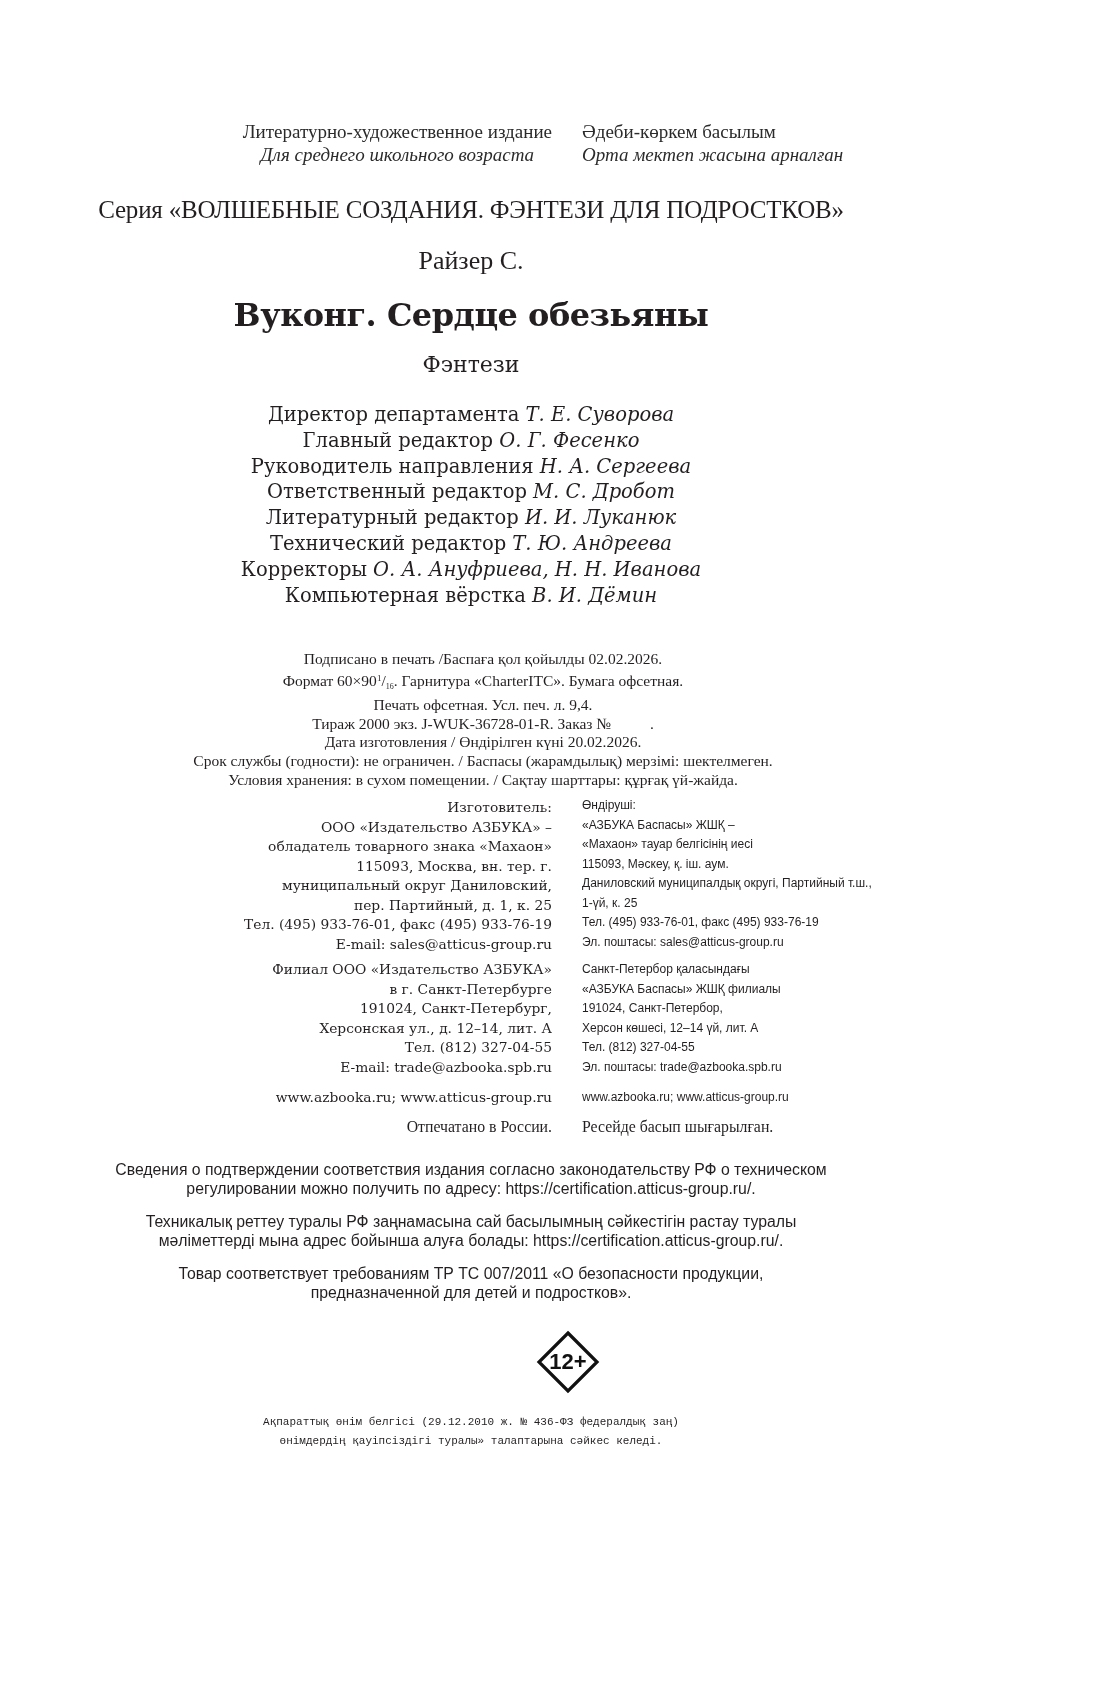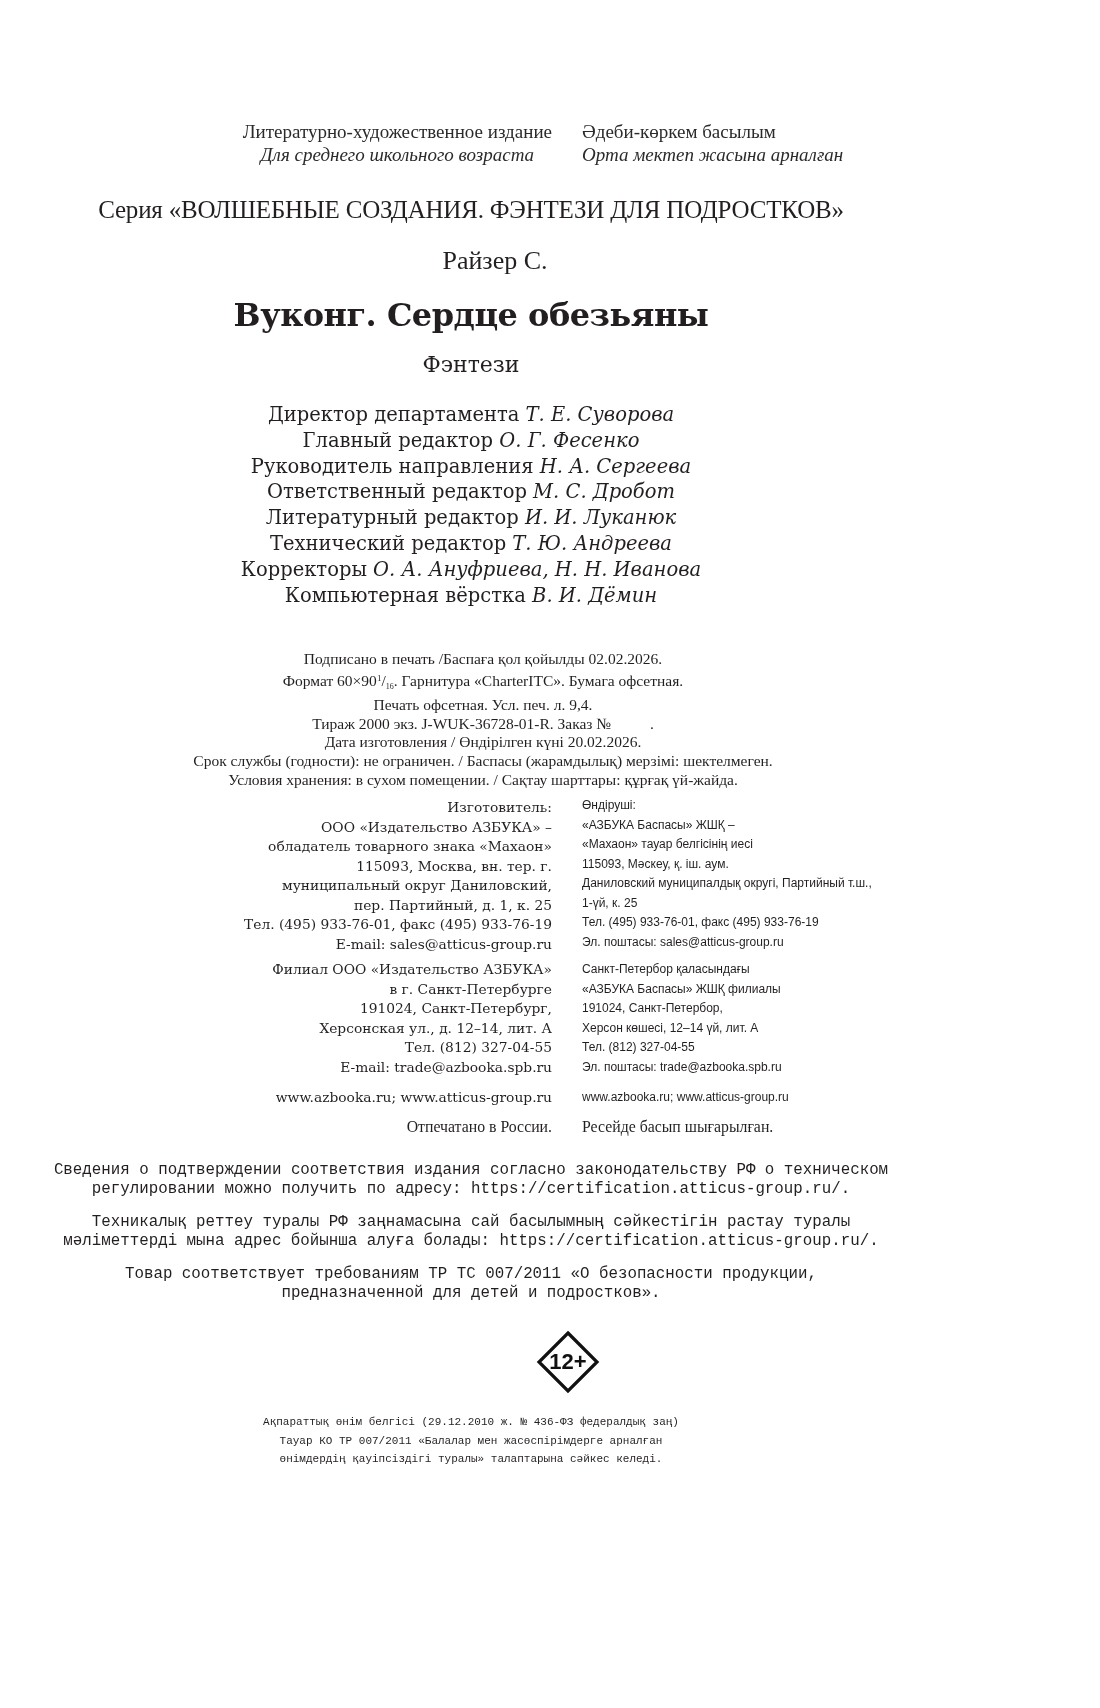--- a/index.html
+++ b/index.html
@@ -7,36 +7,36 @@
   .abs { position:absolute; }
   .center { left:0; width:942px; text-align:center; }
   .cond { font-family:"Liberation Serif","DejaVu Serif",serif; }
   .it { font-style:italic; }
 
   
   .hdr-left { position:absolute; right:548px; text-align:center; font-family:"Liberation Serif",serif; font-size:19px; line-height:23px; color:#2b2b2b; }
   .hdr-right { position:absolute; left:582px; text-align:left; font-family:"Liberation Serif",serif; font-size:19px; line-height:23px; color:#2b2b2b; }
 
   .series { top:196px; font-family:"Liberation Serif",serif; font-size:25px; letter-spacing:-0.2px; }
-  .author { top:246px; font-family:"Liberation Serif",serif; font-size:26px;padding-left:24px; }
+  .author { top:246px; font-family:"Liberation Serif",serif; font-size:26px; }
   .title { top:296px; font-family:"DejaVu Serif",serif; font-weight:bold; font-size:32px; letter-spacing:-0.5px; }
   .genre { top:352px; font-family:"DejaVu Serif",serif; font-size:22px; }
 
   .credits { top:402px; font-family:"DejaVu Serif",serif; font-size:19.5px; line-height:25.8px; }
   .credits .name { font-style:italic; }
 
   .imprint { top:650px; font-family:"Liberation Serif",serif; font-size:15.5px; line-height:18.6px;padding-left:12px; }
   .frac sup { font-size:9px; vertical-align:5px; }
   .frac sub { font-size:8px; vertical-align:-3px; }
 
   .col-l { position:absolute; right:548px; text-align:right; font-family:"DejaVu Serif",serif; font-size:13.8px; line-height:19.5px; white-space:nowrap; }
   .col-r { position:absolute; left:582px; text-align:left; font-family:Liberation Sans, sans-serif; font-size:12px; line-height:19.5px; white-space:nowrap; }
   .col-l div, .col-r div { height:19.5px; }
 
-  .note { font-family:Liberation Mono, monospace; font-size:15.8px; line-height:18.6px; }
+  .note { font-family:Liberation Sans, sans-serif; font-size:15.8px; line-height:18.6px; }
   .note-kz { font-family:Liberation Mono, monospace; font-size:11px; line-height:18.6px; }
 
   .badge { position:absolute; left:536px; top:1330px; width:64px; height:64px; }
 </style>
 </head>
 <body>
 
 <div class="hdr-left" style="top:120px;">
   <div>Литературно-художественное издание</div>
   <div class="it">Для среднего школьного возраста</div>
@@ -140,15 +140,14 @@
 
 <div class="badge">
   <svg width="64" height="64" viewBox="0 0 64 64">
     <polygon points="32,3 61,32 32,61 3,32" fill="#fff" stroke="#111" stroke-width="3.2" stroke-linejoin="miter"></polygon>
   </svg>
   <div style="position:absolute; left:0; top:19px; width:64px; text-align:center; font-family:'Liberation Sans',sans-serif; font-size:22px; font-weight:bold; color:#111;">12+</div>
 </div>
 
 <div class="abs center note-kz" style="top:1413px;">
   <div>Ақпараттық өнім белгісі (29.12.2010 ж. № 436-ФЗ федералдық заң)</div>
-  <div>Тауар КО ТР 007/2011 «Балалар мен жасөспірімдерге арналған</div>
   <div>өнімдердің қауіпсіздігі туралы» талаптарына сәйкес келеді.</div>
 </div>
 
 </body></html>

